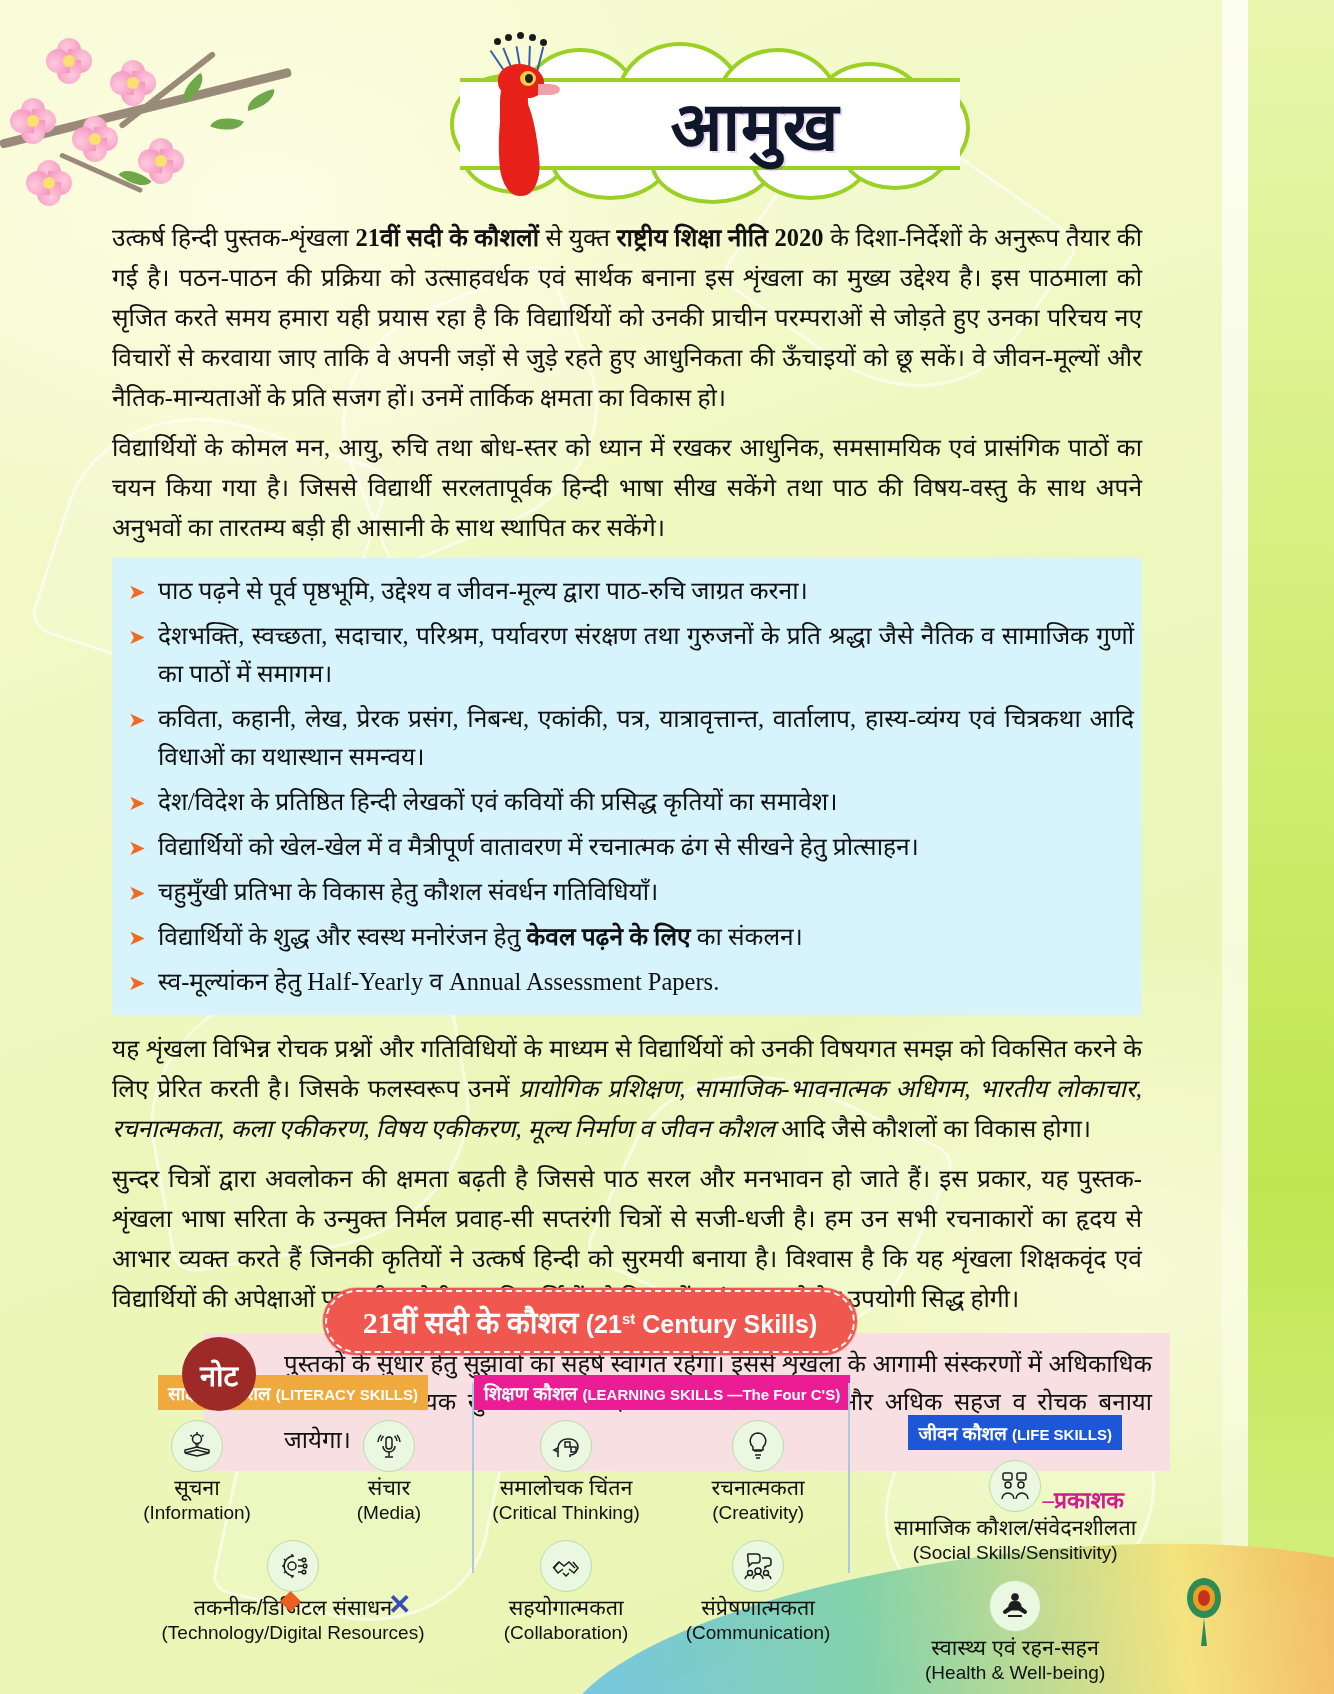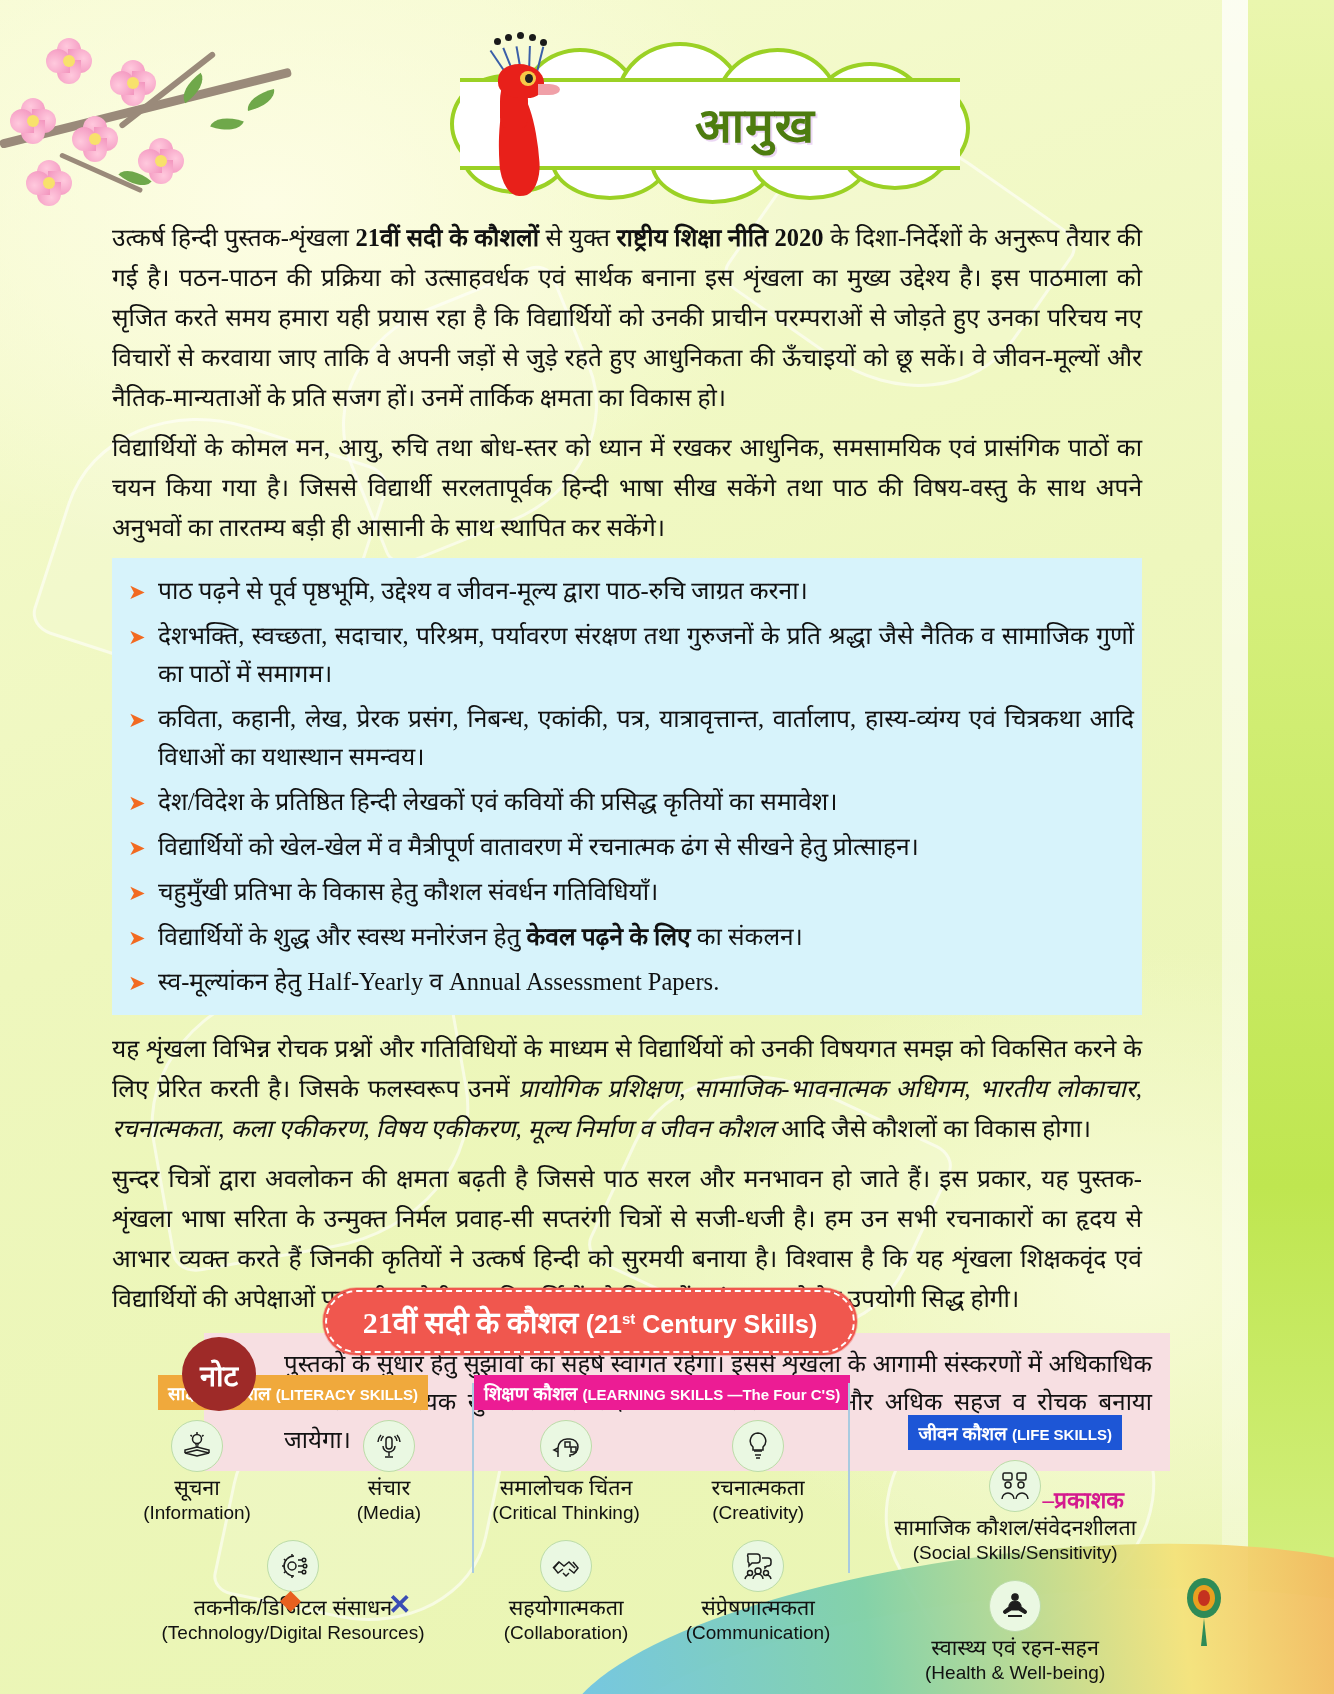--- a/index.html
+++ b/index.html
@@ -121,22 +121,22 @@
     border-bottom: 4px solid #9bd125;
   }
   .title-text {
     position: absolute;
     left: 0; top: 0;
     width: 520px; height: 150px;
     display: flex;
     align-items: center;
     justify-content: center;
     padding-left: 90px;
-    color: #4d7c0f;
-    font-size: 48px;
+    color: #0f172a;
+    font-size: 68px;
     font-weight: bold;
     letter-spacing: 1px;
     text-shadow: 2px 2px 0 rgba(143,32,196,0.18);
     z-index: 5;
   }
   
   .peacock { position: absolute; left: 470px; top: 40px; width: 130px; height: 160px; z-index: 6; }
   .pk-body {
     position: absolute;
     left: 28px; top: 48px;

